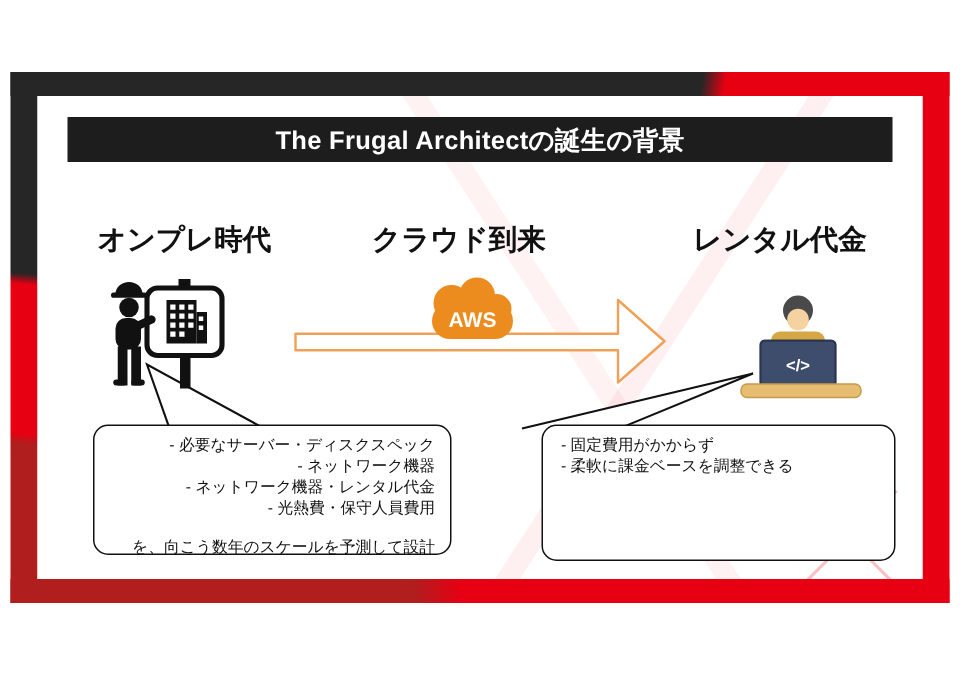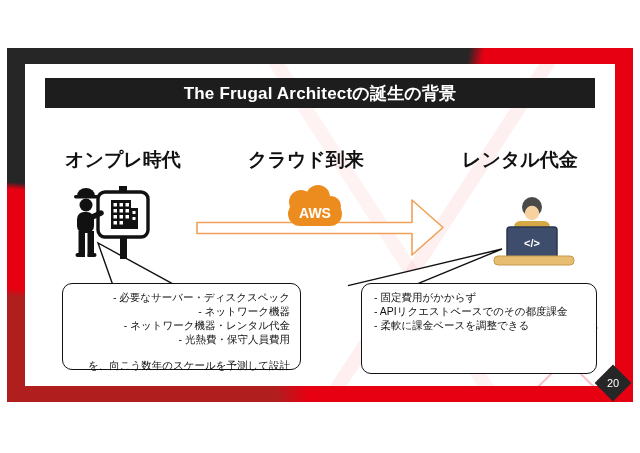--- a/index.html
+++ b/index.html
@@ -145,23 +145,18 @@
     <div>- 必要なサーバー・ディスクスペック</div>
     <div>- ネットワーク機器</div>
     <div>- ネットワーク機器・レンタル代金</div>
     <div>- 光熱費・保守人員費用</div>
     <div class="gap"></div>
     <div class="note">を、向こう数年のスケールを予測して設計</div>
   </div>
 
   <div class="callout" id="callout-right">
     <div>- 固定費用がかからず</div>
-    <div>- APIリクエストベースでのその都度課金</div>
     <div>- 柔軟に課金ベースを調整できる</div>
     <div class="gap"></div>
   </div>
 
-  <div id="page-diamond">
-    <div class="shape"></div>
-    <div class="num">20</div>
-  </div>
 
 </div>
 
 </body></html>

